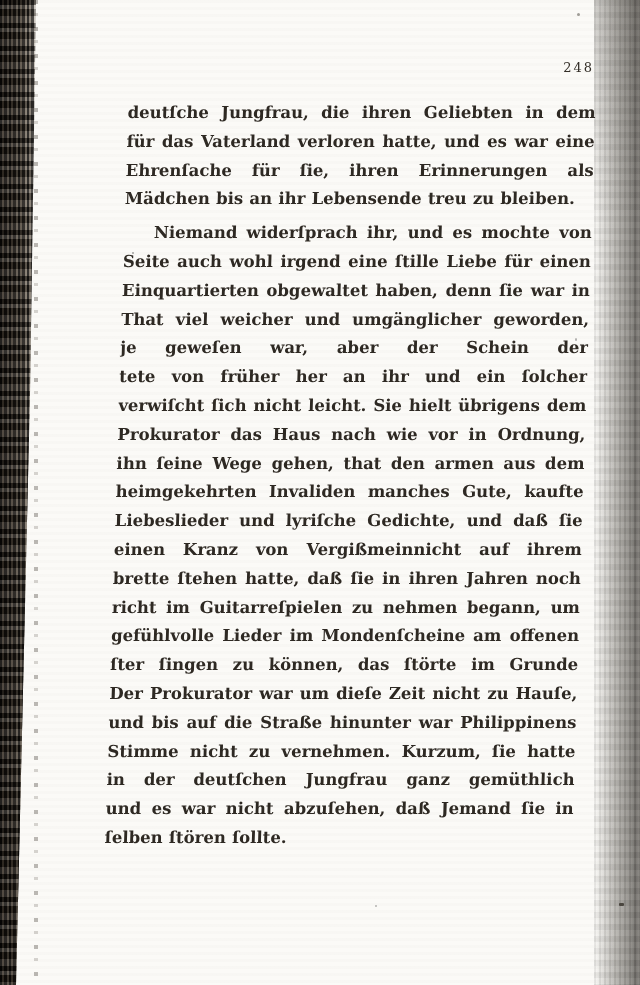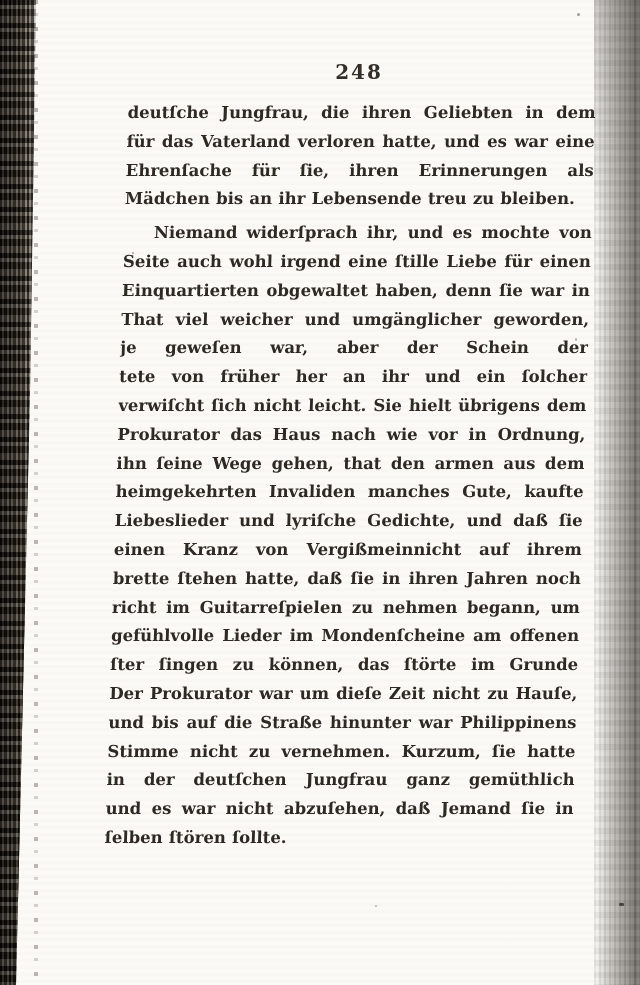--- a/index.html
+++ b/index.html
@@ -44,22 +44,22 @@
     pointer-events: none;
     background:
       linear-gradient(180deg, rgba(70,66,60,0.22) 0, rgba(70,66,60,0) 220px),
       repeating-linear-gradient(90deg, rgba(0,0,0,0.07) 0 2px, rgba(255,255,255,0.06) 2px 5px),
       repeating-linear-gradient(180deg, rgba(0,0,0,0.05) 0 6px, rgba(255,255,255,0.04) 6px 12px),
       linear-gradient(90deg, rgba(152,149,143,0) 0px, rgba(152,149,143,0.45) 14px, rgba(138,135,129,0.72) 26px, rgba(118,115,110,0.82) 36px, rgba(96,93,88,0.9) 42px, rgba(128,125,120,0.95) 46px);
   }
 
   .page-number {
     position: absolute; top: 60px; left: 124px; width: 470px;
-    text-align: center;
-    font-size: 20px; font-weight: bold;
+    text-align: right;
+    font-size: 13px; font-weight: normal;
     letter-spacing: 2px;
     color: #332e27;
   }
 
   .text-block {
     position: absolute; top: 99px; left: 128px; width: 468px;
     transform: skewX(-1.8deg);
     transform-origin: 0 0;
     color: #2e2923;
     font-weight: bold;

